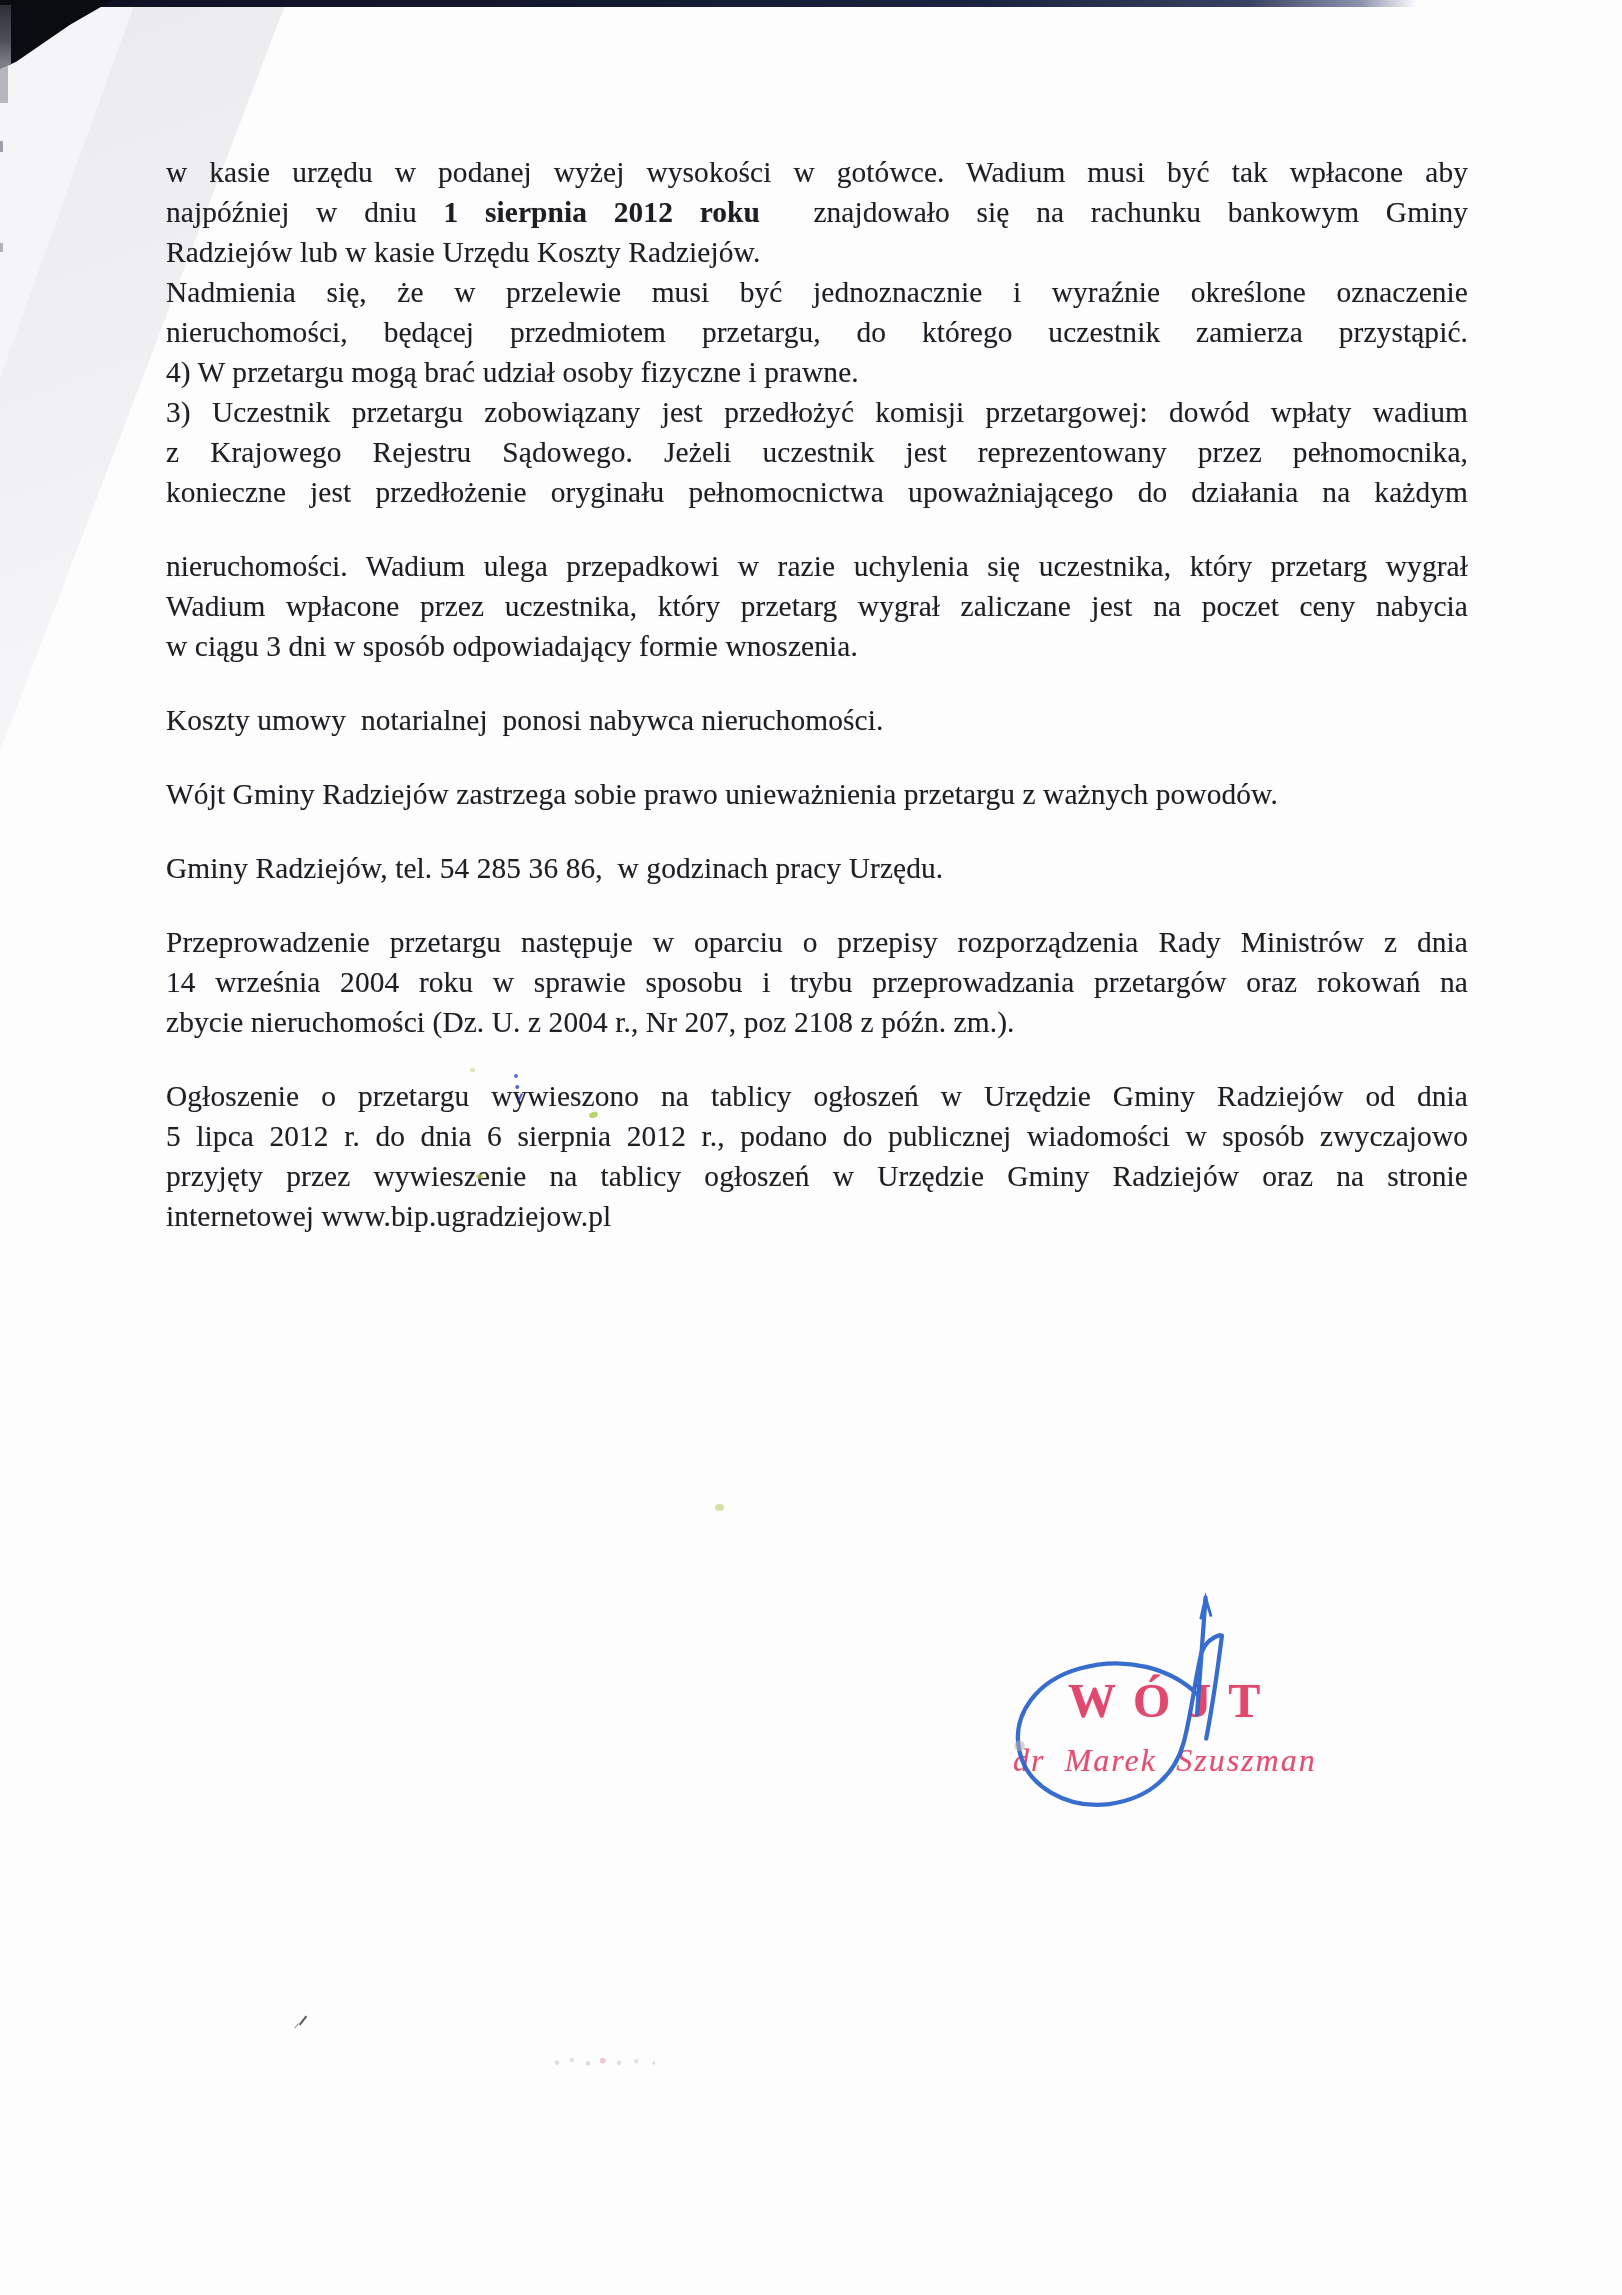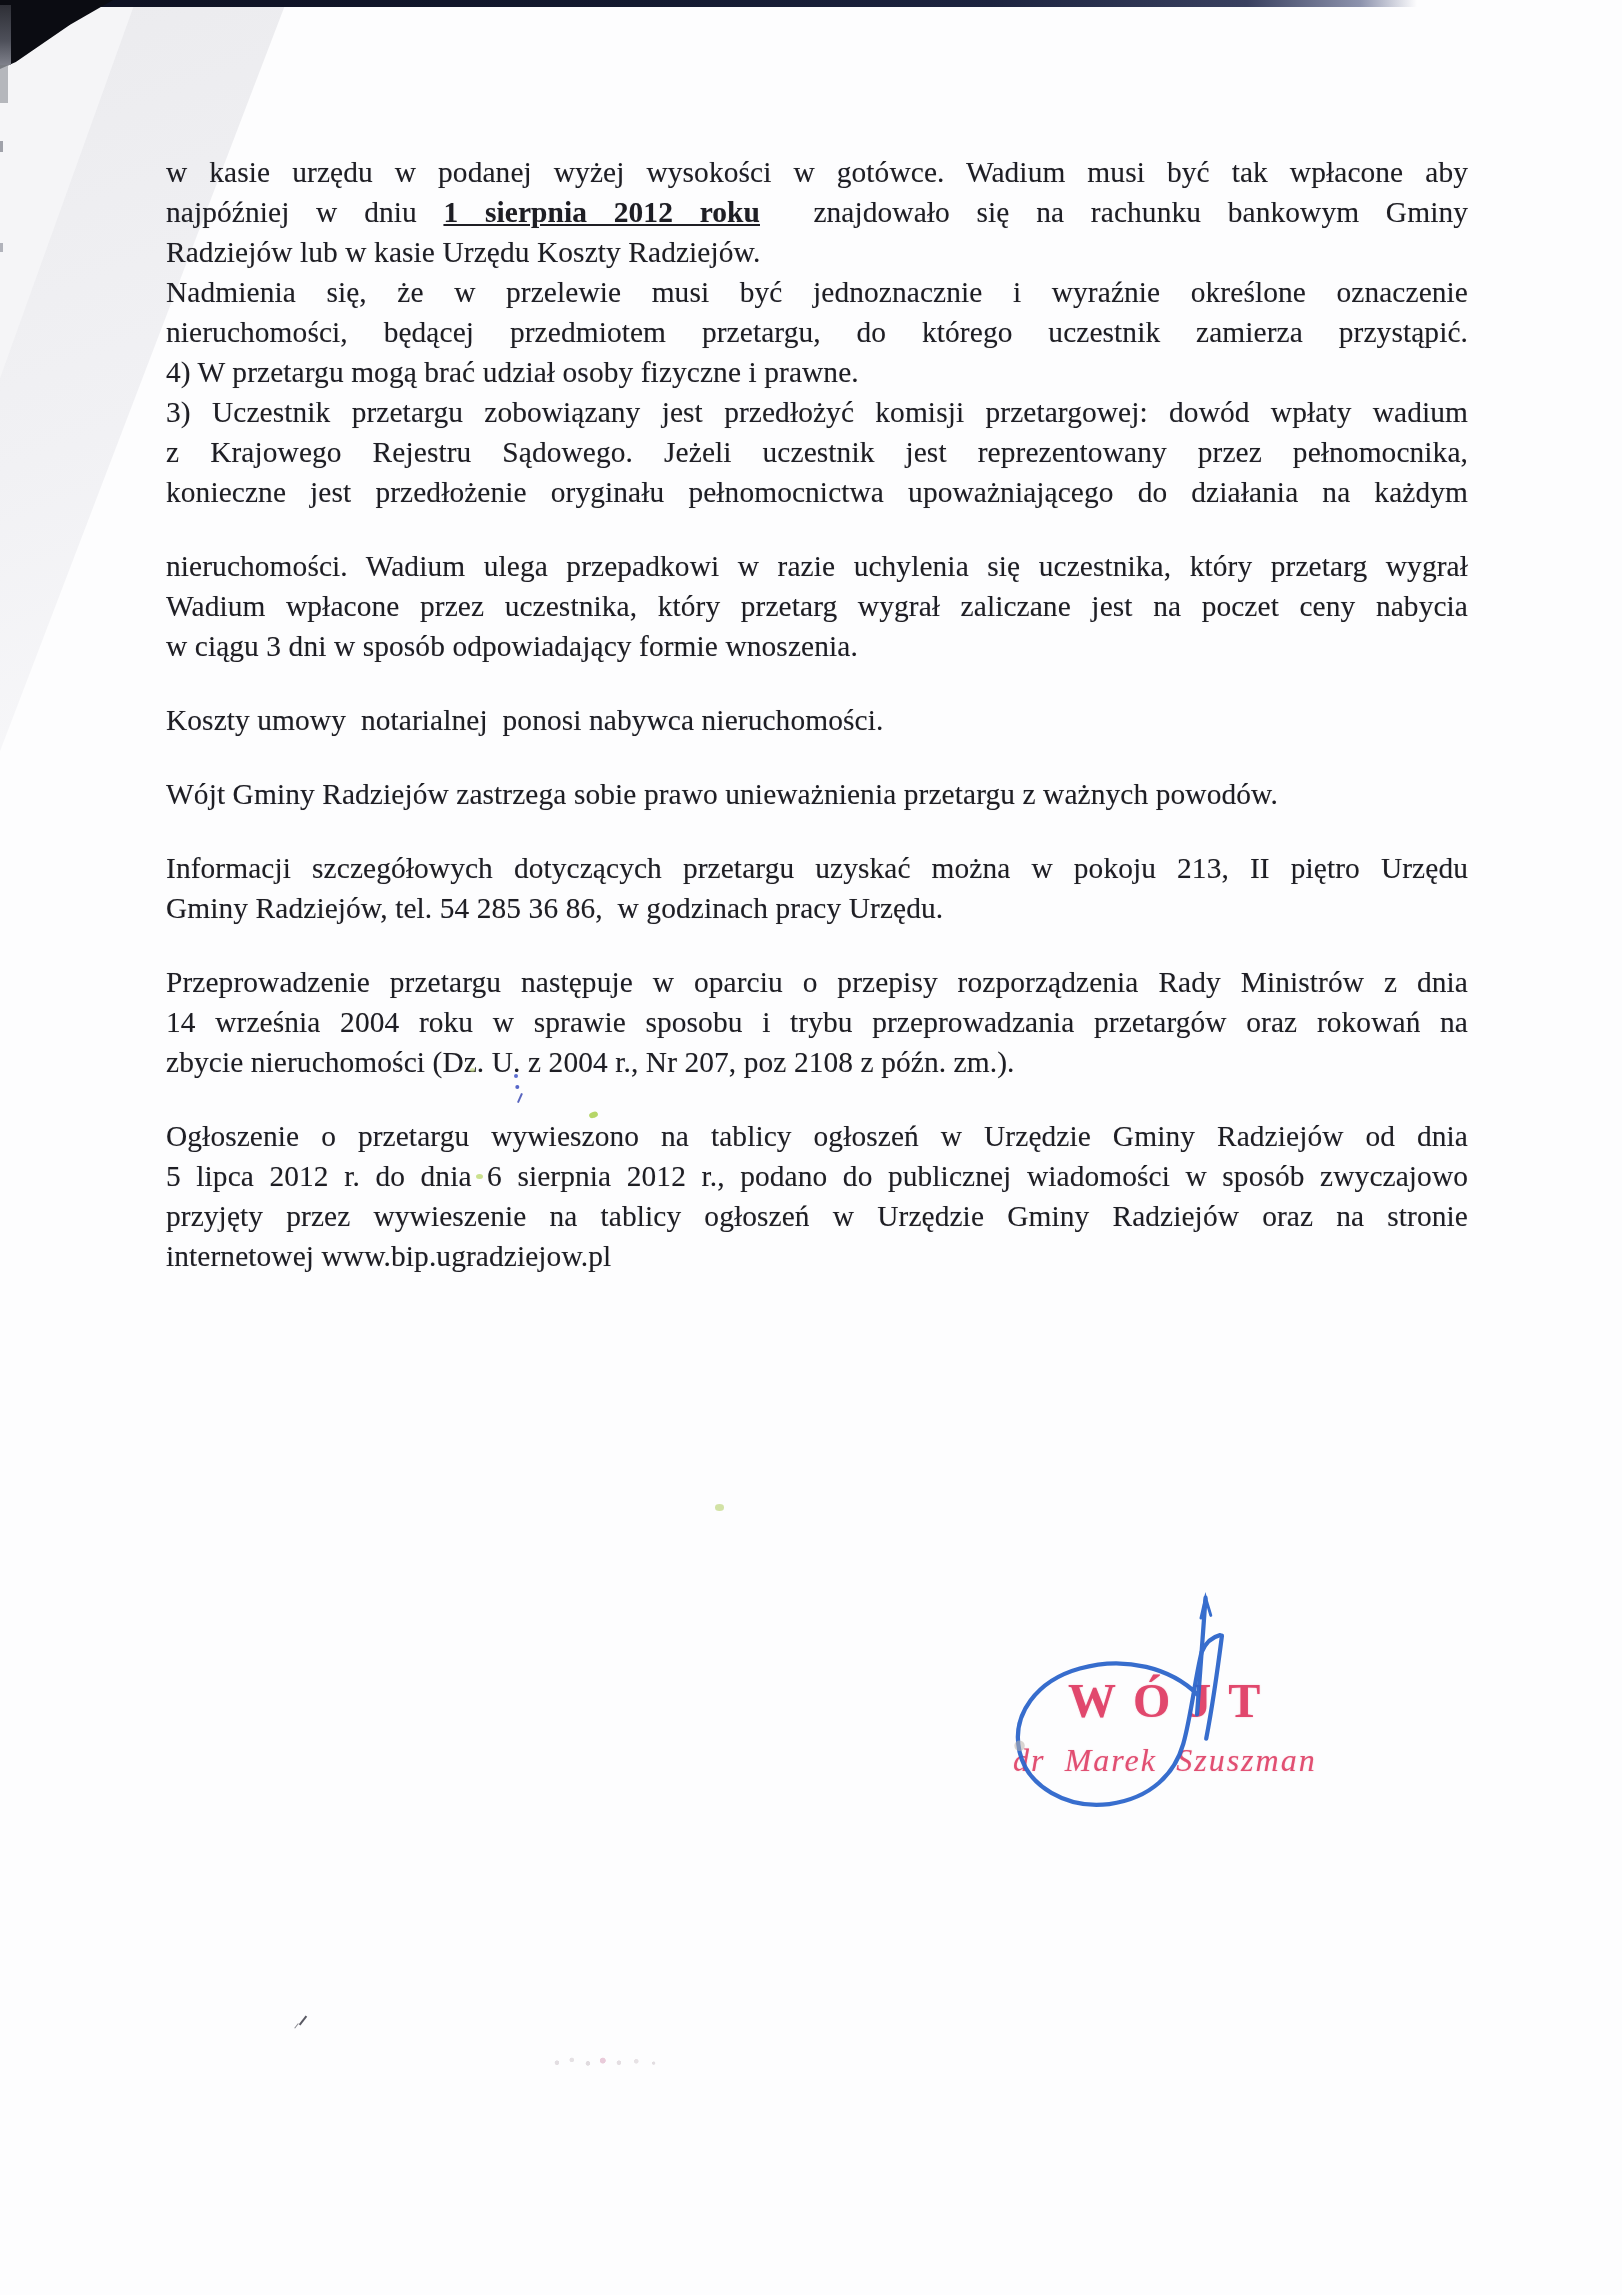--- a/index.html
+++ b/index.html
@@ -46,21 +46,21 @@
   .body-text {
     position: absolute; left: 166px; top: 152px; width: 1302px;
     font-size: 29.4px; line-height: 40px; color: #1e1e24;
     text-shadow: 0 0 0.7px rgba(25,25,35,.35);
     letter-spacing: 0.1px;
   }
   .para { margin: 0; }
   .para + .para { margin-top: 34px; }
   .ln { text-align: justify; text-align-last: justify; }
   .ln.last { text-align-last: left; }
-  .ln b { font-weight: bold; text-decoration: underline; }
+  .ln b { font-weight: bold; }
 
   
   .stamp-title {
     position: absolute; left: 1068px; top: 1673px; width: 177px;
     font-size: 48px; font-weight: bold; letter-spacing: 17px;
     color: #e1486d; text-align: center;
     text-shadow: 0 0 1.3px rgba(225,72,109,.45);
   }
   .stamp-name {
     position: absolute; left: 1013px; top: 1742px; width: 281px;
@@ -131,21 +131,20 @@
 
     <div class="para">
       <div class="ln last">Koszty umowy&nbsp; notarialnej&nbsp; ponosi nabywca nieruchomości.</div>
     </div>
 
     <div class="para">
       <div class="ln last">Wójt Gminy Radziejów zastrzega sobie prawo unieważnienia przetargu z ważnych powodów.</div>
     </div>
 
     <div class="para">
-      <div class="ln">Informacji szczegółowych dotyczących przetargu uzyskać można w pokoju 213, II piętro Urzędu</div>
       <div class="ln last">Gminy Radziejów, tel. 54 285 36 86,&nbsp; w godzinach pracy Urzędu.</div>
     </div>
 
     <div class="para">
       <div class="ln">Przeprowadzenie przetargu następuje w oparciu o przepisy rozporządzenia Rady Ministrów z dnia</div>
       <div class="ln">14 września 2004 roku w sprawie sposobu i trybu przeprowadzania przetargów oraz rokowań na</div>
       <div class="ln last">zbycie nieruchomości (Dz. U. z 2004 r., Nr 207, poz 2108 z późn. zm.).</div>
     </div>
 
     <div class="para">

